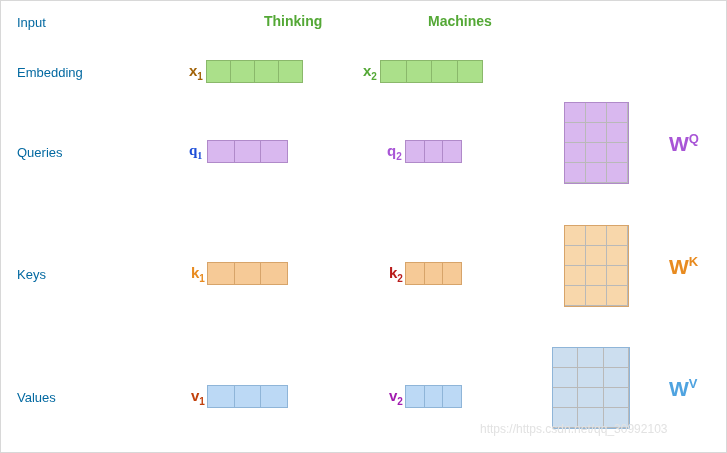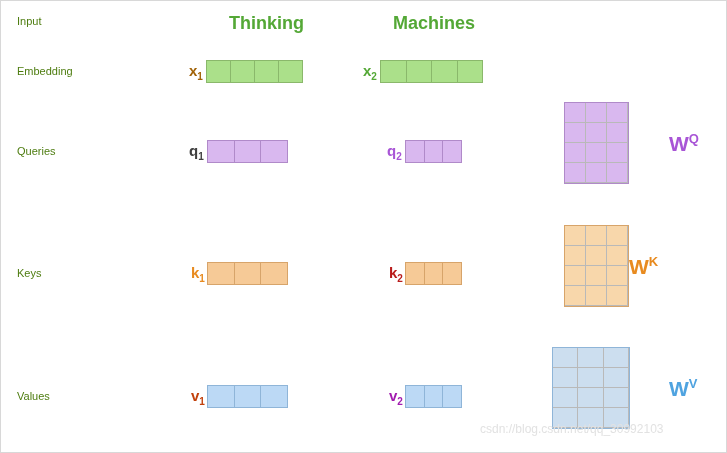--- a/index.html
+++ b/index.html
@@ -14,32 +14,33 @@
     position: relative;
     width: 727px;
     height: 453px;
     background: #ffffff;
     overflow: hidden;
     border: 1px solid #d8d8d8;
     box-sizing: border-box;
   }
   .row-label {
     position: absolute;
-    font-size: 11px;
-    color: #4d7c0f;
+    font-size: 13px;
+    color: #0369a1;
     font-family: "Liberation Sans", sans-serif;
     white-space: nowrap;
   }
   .col-head {
     position: absolute;
-    font-size: 18px;
+    font-size: 14px;
     font-weight: bold;
     color: #54a836;
     font-family: "Liberation Sans", sans-serif;
     white-space: nowrap;
+    margin-left: 35px;
   }
   .vec-label {
     position: absolute;
     font-size: 15px;
     font-weight: bold;
     font-family: "Liberation Sans", sans-serif;
     white-space: nowrap;
   }
   .vec-label sub {
     font-size: 10px;
@@ -98,21 +99,21 @@
   <div class="row-label" style="left:16px; top:64px;">Embedding</div>
   <div class="row-label" style="left:16px; top:144px;">Queries</div>
   <div class="row-label" style="left:16px; top:266px;">Keys</div>
   <div class="row-label" style="left:16px; top:389px;">Values</div>
 
   <div class="col-head" style="left:228px; top:12px;">Thinking</div>
   <div class="col-head" style="left:392px; top:12px;">Machines</div>
 
   <div class="vec-label" style="left:188px; top:61px; color:#a16207;"><span>x</span><sub>1</sub></div>
   <div class="vec-label" style="left:362px; top:61px; color:#54a836;"><span>x</span><sub>2</sub></div>
-  <div class="vec-label" style="left:188px; top:141px; color:#404040;"><span>q</span><sub>1</sub></div>
+  <div class="vec-label" style="left:188px; top:141px; color:#1d4ed8;font-family:Liberation Serif, serif;"><span>q</span><sub>1</sub></div>
   <div class="vec-label" style="left:386px; top:141px; color:#a855d6;"><span>q</span><sub>2</sub></div>
   <div class="vec-label" style="left:190px; top:263px; color:#e88b20;"><span>k</span><sub>1</sub></div>
   <div class="vec-label" style="left:388px; top:263px; color:#b91c1c;"><span>k</span><sub>2</sub></div>
   <div class="vec-label" style="left:190px; top:386px; color:#c2410c;"><span>v</span><sub>1</sub></div>
   <div class="vec-label" style="left:388px; top:386px; color:#a21caf;"><span>v</span><sub>2</sub></div>
 
   <div class="vec" style="left:205px; top:59px; width:97px; height:23px; background:#abe08a; border-color:#8ab86b;">
     <div class="cell" style="border-color:#8ab86b;"></div>
     <div class="cell" style="border-color:#8ab86b;"></div>
     <div class="cell" style="border-color:#8ab86b;"></div>
@@ -181,33 +182,33 @@
     <div class="mcell"></div>
       <div class="mcell"></div>
       <div class="mcell"></div>
     <div class="mcell"></div>
       <div class="mcell"></div>
       <div class="mcell"></div>
     <div class="mcell"></div>
       <div class="mcell"></div>
       <div class="mcell"></div>
   </div>
-  <div class="w-label" style="left:628px; top:253px; color:#e88b20;"><span>W</span><sup>K</sup></div>
+  <div class="w-label" style="left:668px; top:253px; color:#e88b20;"><span>W</span><sup>K</sup></div>
 
   <div class="matrix" style="left:551px; top:346px; width:78px; height:82px; grid-template-columns:repeat(3,1fr); grid-template-rows:repeat(4,1fr); background:#ccdeef; border-color:#8fb5d8;">
     <div class="mcell"></div>
       <div class="mcell"></div>
       <div class="mcell"></div>
     <div class="mcell"></div>
       <div class="mcell"></div>
       <div class="mcell"></div>
     <div class="mcell"></div>
       <div class="mcell"></div>
       <div class="mcell"></div>
     <div class="mcell"></div>
       <div class="mcell"></div>
       <div class="mcell"></div>
   </div>
   <div class="w-label" style="left:668px; top:375px; color:#4fa3e0;"><span>W</span><sup>V</sup></div>
 
-  <div class="watermark" style="left:479px; top:421px;">csdn://blog.csdn.net/qq_30992103</div>
+  <div class="watermark" style="left:479px; top:421px;">https://https.csdn.net/qq_30992103</div>
 
 </div>
 
 </body></html>

